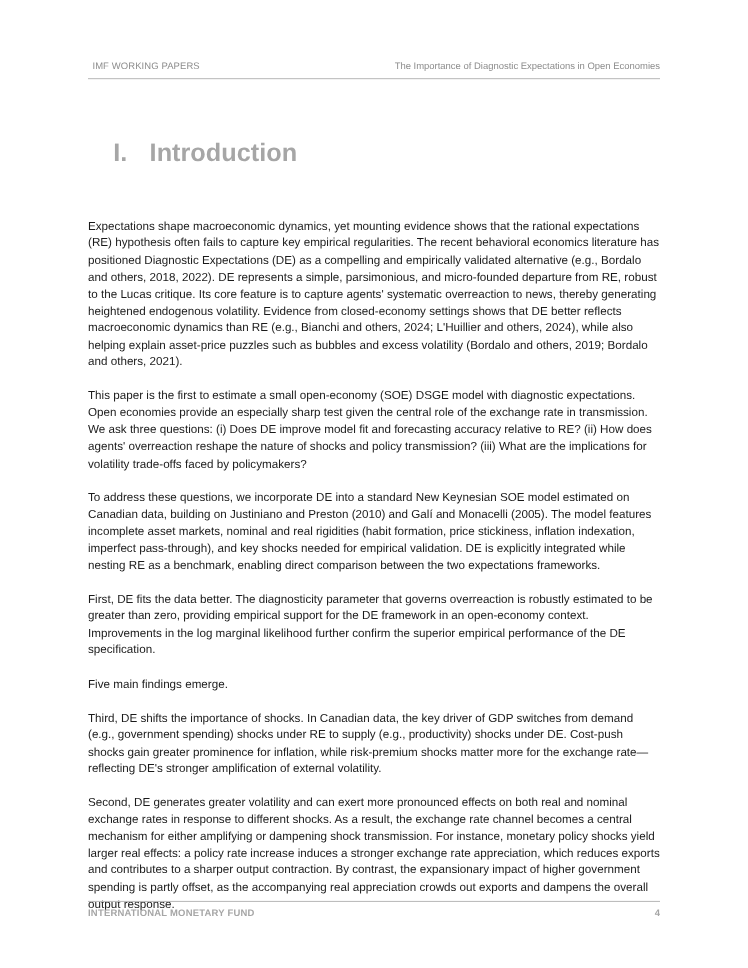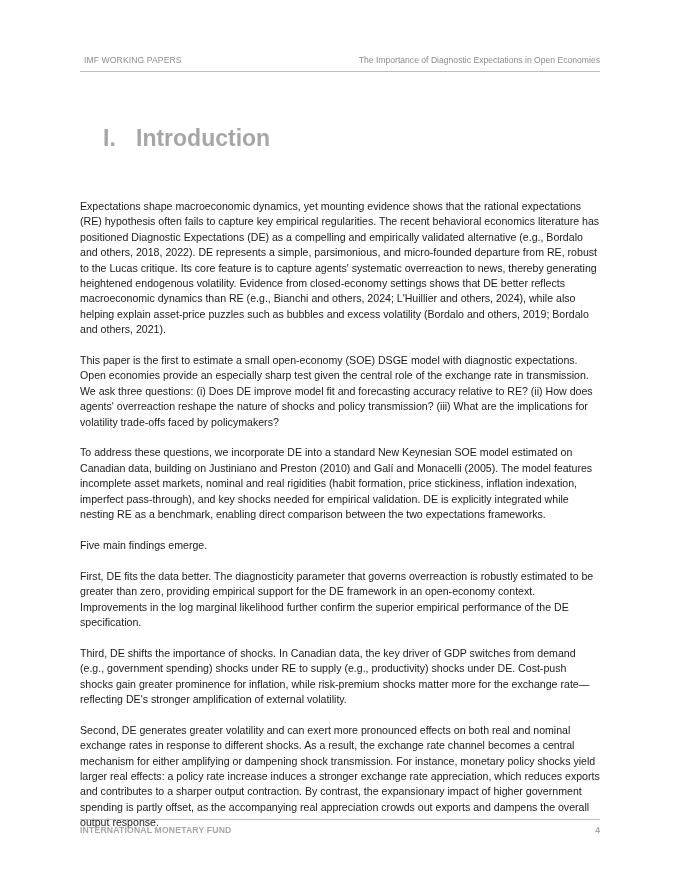--- a/index.html
+++ b/index.html
@@ -128,25 +128,25 @@
   <p class="para">This paper is the first to estimate a small open-economy (SOE) DSGE model with diagnostic expectations.
 Open economies provide an especially sharp test given the central role of the exchange rate in transmission.
 We ask three questions: (i) Does DE improve model fit and forecasting accuracy relative to RE? (ii) How does
 agents' overreaction reshape the nature of shocks and policy transmission? (iii) What are the implications for
 volatility trade-offs faced by policymakers?</p>
   <p class="para">To address these questions, we incorporate DE into a standard New Keynesian SOE model estimated on
 Canadian data, building on Justiniano and Preston (2010) and Galí and Monacelli (2005). The model features
 incomplete asset markets, nominal and real rigidities (habit formation, price stickiness, inflation indexation,
 imperfect pass-through), and key shocks needed for empirical validation. DE is explicitly integrated while
 nesting RE as a benchmark, enabling direct comparison between the two expectations frameworks.</p>
-  <p class="para">Five main findings emerge.</p>
   <p class="para">First, DE fits the data better. The diagnosticity parameter that governs overreaction is robustly estimated to be
 greater than zero, providing empirical support for the DE framework in an open-economy context.
 Improvements in the log marginal likelihood further confirm the superior empirical performance of the DE
 specification.</p>
+  <p class="para">Five main findings emerge.</p>
   <p class="para">Third, DE shifts the importance of shocks. In Canadian data, the key driver of GDP switches from demand
 (e.g., government spending) shocks under RE to supply (e.g., productivity) shocks under DE. Cost-push
 shocks gain greater prominence for inflation, while risk-premium shocks matter more for the exchange rate—
 reflecting DE's stronger amplification of external volatility.</p>
   <p class="para">Second, DE generates greater volatility and can exert more pronounced effects on both real and nominal
 exchange rates in response to different shocks. As a result, the exchange rate channel becomes a central
 mechanism for either amplifying or dampening shock transmission. For instance, monetary policy shocks yield
 larger real effects: a policy rate increase induces a stronger exchange rate appreciation, which reduces exports
 and contributes to a sharper output contraction. By contrast, the expansionary impact of higher government
 spending is partly offset, as the accompanying real appreciation crowds out exports and dampens the overall

